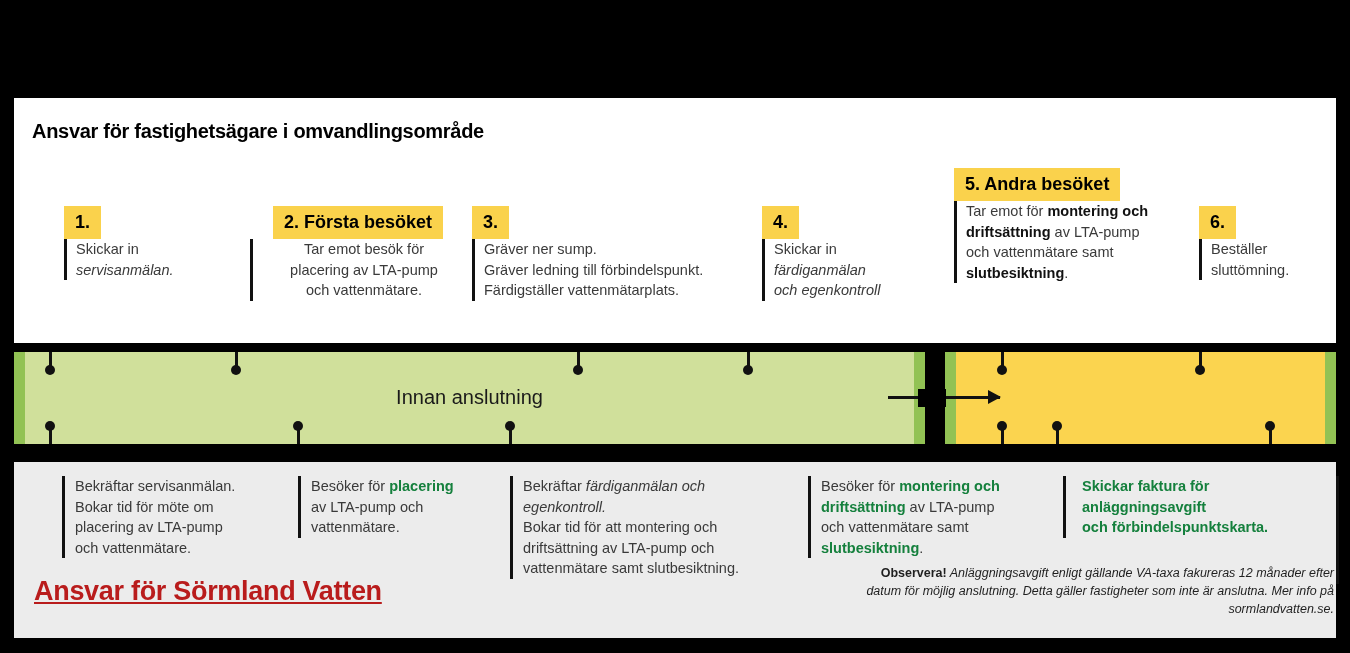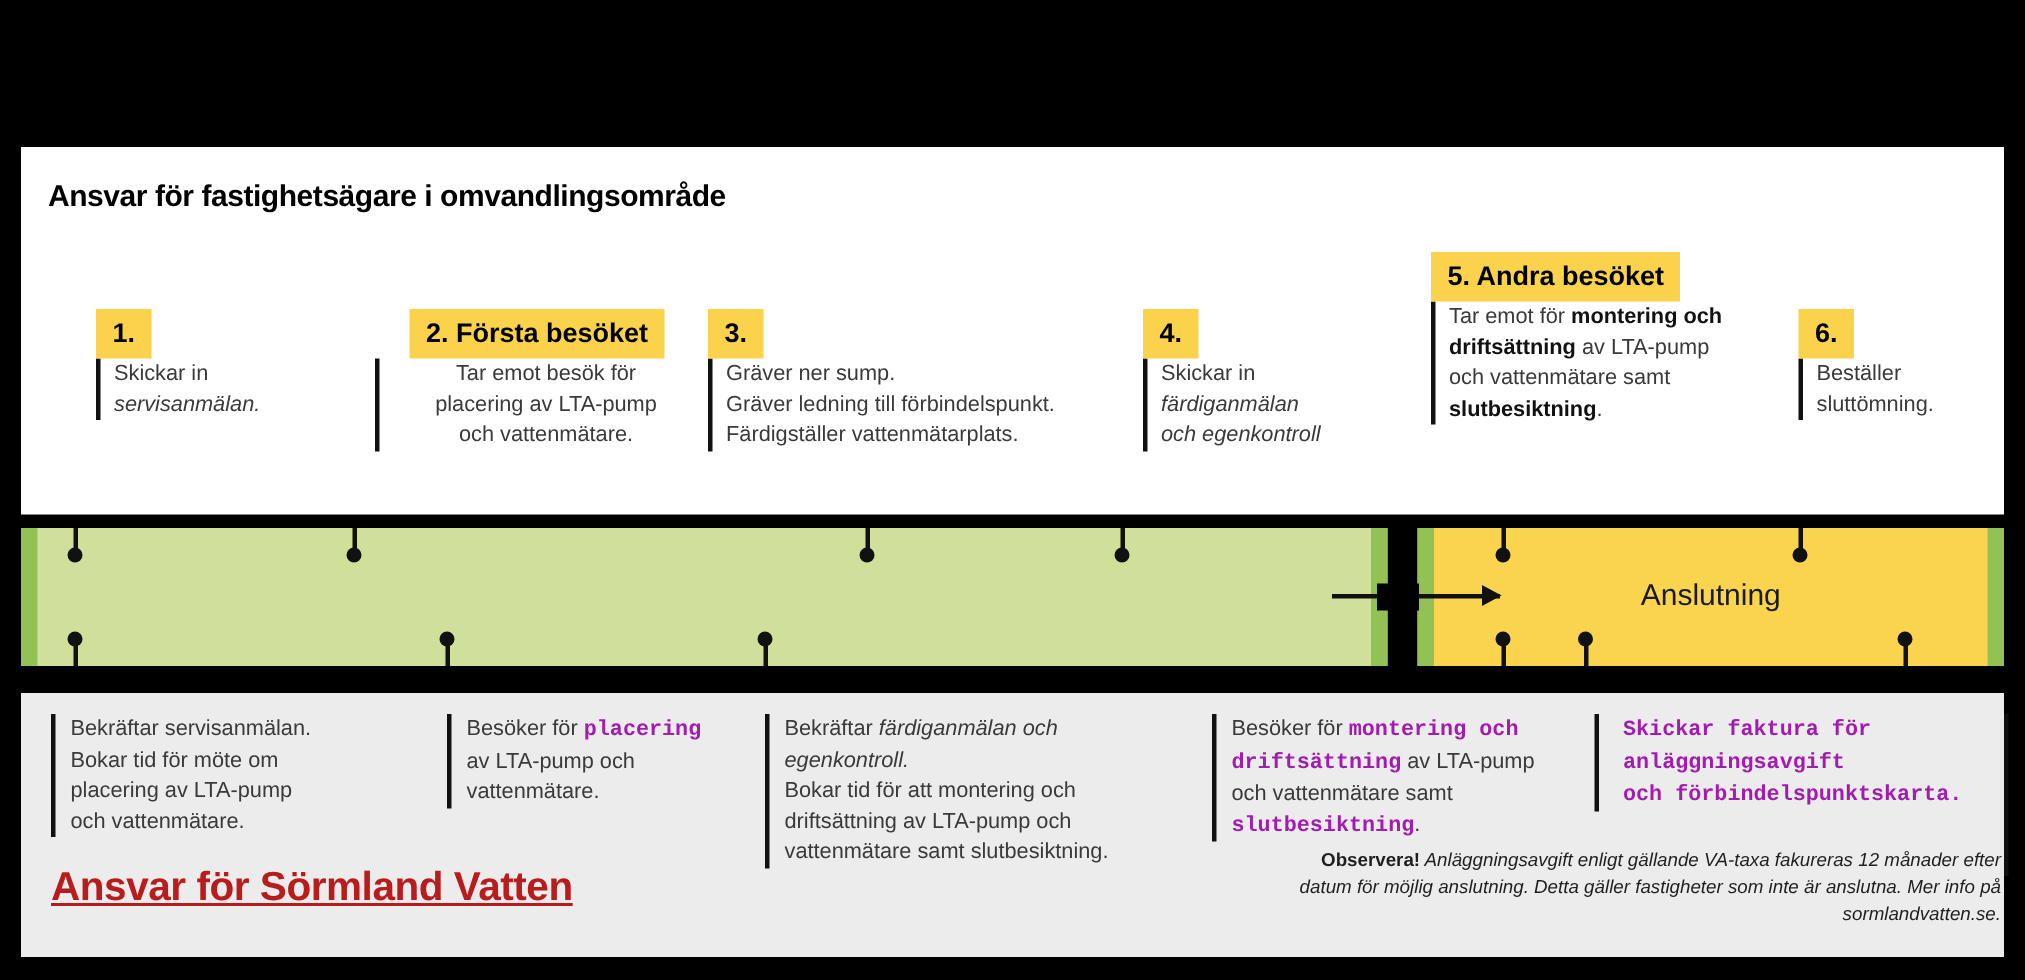--- a/index.html
+++ b/index.html
@@ -40,21 +40,21 @@
   .arrow .gap{position:absolute;left:30px;top:-7px;width:28px;height:18px;background:#000;}
 
   
   .bottom-panel{position:absolute;left:14px;top:462px;width:1322px;height:176px;background:#ececec;}
   .bottom-title{position:absolute;left:20px;top:114px;font-size:27px;font-weight:bold;color:#b91c1c;
                 letter-spacing:-0.3px;white-space:nowrap;text-decoration:underline;}
 
   .bcol{position:absolute;top:14px;border-left:3px solid #111;padding-left:10px;
         font-size:14.5px;line-height:1.42;color:#3a3a3a;}
   .bcol i{font-style:italic;}
-  .bcol b{font-weight:bold;color:#a21caf;font-family:Liberation Mono, monospace;}
+  .bcol b{font-weight:bold;color:#15803d;}
 
   .note{position:absolute;left:840px;top:102px;width:480px;text-align:right;
         font-size:12.5px;line-height:1.45;font-style:italic;color:#1f1f1f;}
   .note b{font-style:normal;font-weight:bold;}
   .divider-last{position:absolute;left:1322px;top:14px;width:3px;height:108px;background:#111;}
 </style>
 </head>
 <body>
 
 <div class="stage">
@@ -89,20 +89,21 @@
 
     <div class="step" style="left:1185px;top:108px;width:125px;">
       <span class="step-badge">6.</span>
       <div class="step-body">Beställer<br>sluttömning.</div>
     </div>
   </div>
 
   <div class="bar bar-green">
     <div class="edge" style="left:0;"></div>
     <div class="edge" style="right:0;"></div>
+    <div class="bar-label">Innan anslutning</div>
 
     <div class="pin down" style="left:31px;top:0;height:30px;">
         <div class="stem"></div>
         <div class="dot"></div>
       </div>
     <div class="pin down" style="left:217px;top:0;height:30px;">
         <div class="stem"></div>
         <div class="dot"></div>
       </div>
     <div class="pin down" style="left:559px;top:0;height:30px;">
@@ -124,21 +125,20 @@
       </div>
     <div class="pin up" style="left:491px;bottom:0;height:30px;">
         <div class="stem"></div>
         <div class="dot"></div>
       </div>
   </div>
 
   <div class="bar bar-yellow">
     <div class="edge" style="left:0;"></div>
     <div class="edge" style="right:0;"></div>
-    <div class="bar-label">Anslutning</div>
 
     <div class="pin down" style="left:52px;top:0;height:30px;">
         <div class="stem"></div>
         <div class="dot"></div>
       </div>
     <div class="pin down" style="left:250px;top:0;height:30px;">
         <div class="stem"></div>
         <div class="dot"></div>
       </div>
 
@@ -154,21 +154,21 @@
         <div class="stem"></div>
         <div class="dot"></div>
       </div>
   </div>
 
   <div class="arrow">
       <div class="gap"></div>
     </div>
 
   <div class="bottom-panel">
-    <div class="bcol" style="left:20px;width:238px;">Bekräftar servisanmälan.<br>Bokar tid för möte om<br>placering av LTA-pump<br>och vattenmätare.</div>
+    <div class="bcol" style="left:48px;width:238px;">Bekräftar servisanmälan.<br>Bokar tid för möte om<br>placering av LTA-pump<br>och vattenmätare.</div>
     <div class="bcol" style="left:284px;width:200px;">Besöker för <b>placering</b><br>av LTA-pump och<br>vattenmätare.</div>
     <div class="bcol" style="left:496px;width:288px;">Bekräftar <i>färdiganmälan och</i><br><i>egenkontroll.</i><br>Bokar tid för att montering och<br>driftsättning av LTA-pump och<br>vattenmätare samt slutbesiktning.</div>
     <div class="bcol" style="left:794px;width:242px;">Besöker för <b>montering och</b><br><b>driftsättning</b> av LTA-pump<br>och vattenmätare samt<br><b>slutbesiktning</b>.</div>
     <div class="bcol" style="left:1049px;width:250px;padding-left:16px;"><b>Skickar faktura för</b><br><b>anläggningsavgift</b><br><b>och förbindelspunktskarta.</b></div>
     <div class="divider-last"></div>
 
     <div class="bottom-title">Ansvar för Sörmland Vatten</div>
     <div class="note"><b>Observera!</b> Anläggningsavgift enligt gällande VA-taxa fakureras 12 månader efter datum för möjlig anslutning. Detta gäller fastigheter som inte är anslutna. Mer info på sormlandvatten.se.</div>
   </div>
 

